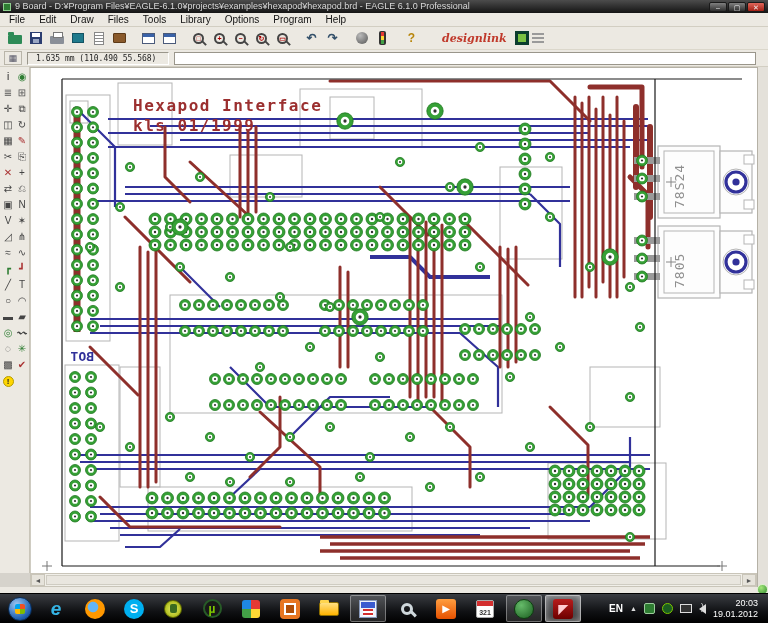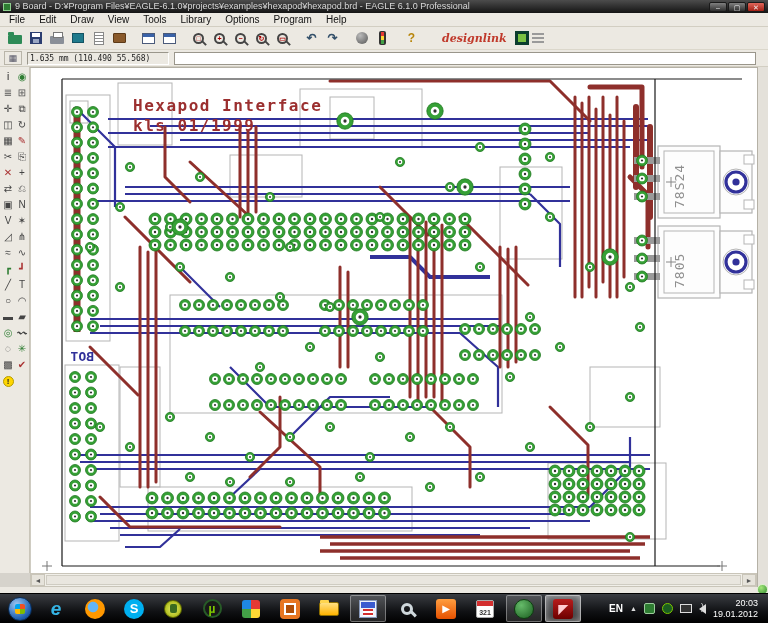--- a/index.html
+++ b/index.html
@@ -59,21 +59,21 @@
   .vbox::before{content:"";position:absolute;left:3px;top:3px;width:8px;height:8px;background:#7ac143;}
   .vlines{display:inline-block;width:12px;height:10px;
     background:repeating-linear-gradient(#9a9a9a 0 2px,transparent 2px 4px);}
 
   
   .parambar{position:absolute;top:50px;left:0;width:768px;height:17px;background:#ece9e2;
     border-bottom:1px solid #d2cec2;display:flex;align-items:center;gap:5px;padding:0 4px;}
   .grid-btn{width:18px;height:14px;font-size:9px;line-height:13px;text-align:center;color:#556;
     background:#ece9e2;border:1px solid #b9b5a9;}
   .coords-box{width:142px;height:13px;font-family:"DejaVu Sans Mono",monospace;font-size:8px;
-    border:1px solid #9a968b;border-right-color:#fff;border-bottom-color:#fff;background:#ece9e2;color:#222;padding:0 2px;}
+    border:1px solid #9a968b;border-right-color:#fff;border-bottom-color:#fff;background:#ece9e2;color:#222;padding:0 8px;}
   .cmd-input{flex:1;height:13px;font-size:9px;border:1px solid #9a968b;background:#fff;padding:0 3px;margin-right:8px;
     font-family:"DejaVu Sans Mono",monospace;}
 
   
   .palette{position:absolute;left:0;top:67px;width:30px;height:506px;background:#ece9e2;
     border-right:1px solid #c9c5b9;display:flex;flex-wrap:wrap;align-content:flex-start;padding:1px 0 0 1px;}
   .pal-btn{width:14px;height:16px;font-size:10px;line-height:15px;text-align:center;
     border:none;background:none;}
   .pal-warn{display:inline-block;width:11px;height:11px;border-radius:50%;background:#ffd600;border:1px solid #b59b00;
     font-size:8px;line-height:10px;font-weight:bold;color:#222;}
@@ -158,21 +158,21 @@
       <span class="win-btn">–</span>
       <span class="win-btn">▢</span>
       <span class="win-btn close">✕</span>
     </span>
   </div>
 
   <div class="menubar" id="menubar">
       <div class="menu-item">File</div>
       <div class="menu-item">Edit</div>
       <div class="menu-item">Draw</div>
-      <div class="menu-item">View</div>
+      <div class="menu-item">Files</div>
       <div class="menu-item">Tools</div>
       <div class="menu-item">Library</div>
       <div class="menu-item">Options</div>
       <div class="menu-item">Program</div>
       <div class="menu-item">Help</div>
     </div>
 
   <div class="toolbar" id="toolbar">
     <span id="toolbar-icons" style="display:flex;align-items:center;">
         <button class="tb-btn">

